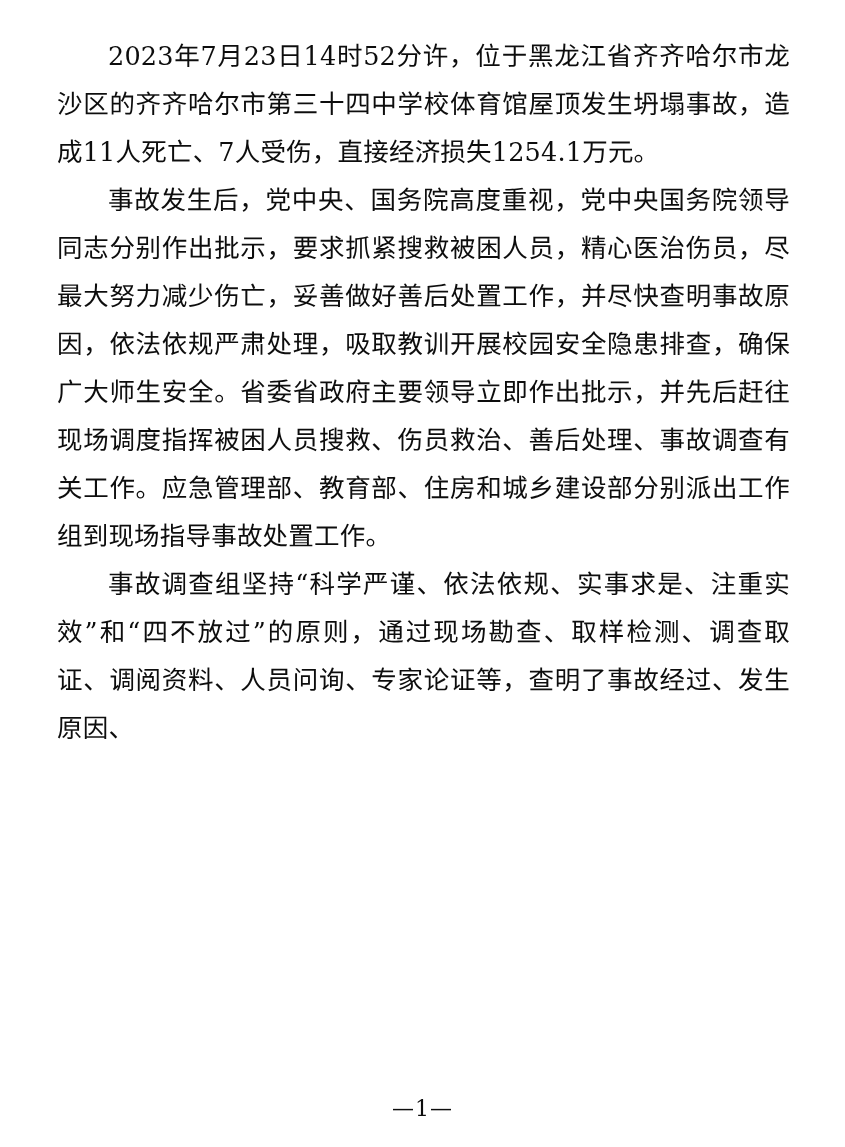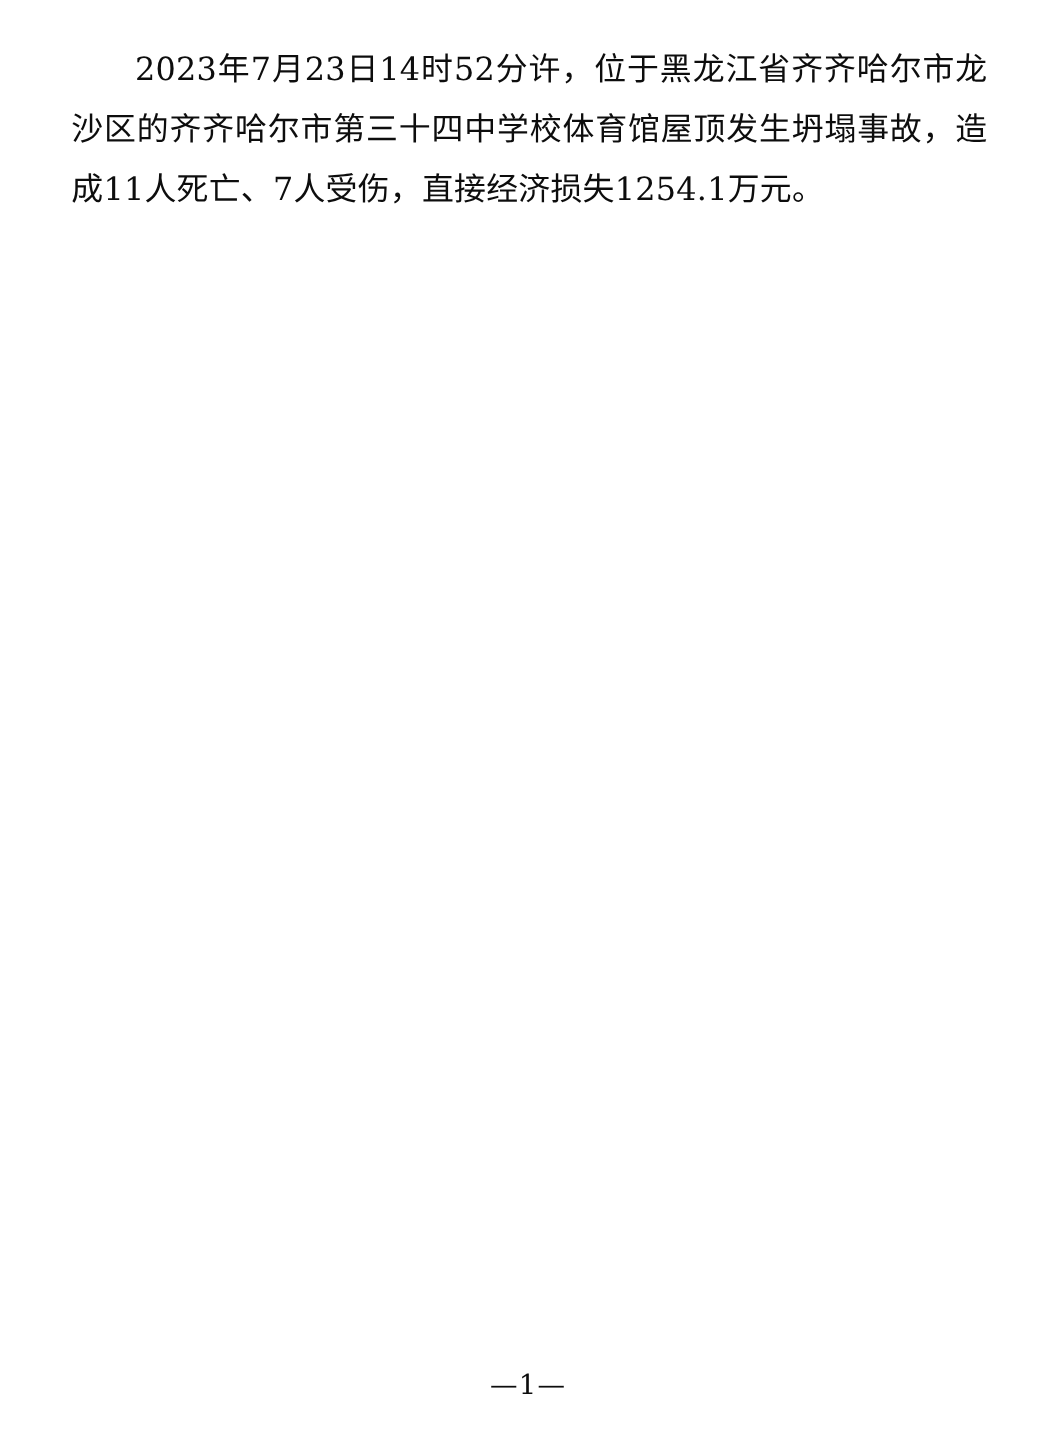--- a/index.html
+++ b/index.html
@@ -57,19 +57,21 @@
   }
 </style>
 </head>
 <body>
 
 <div class="page">
 
   <div class="doc-body">
     <p class="para">2023年7月23日14时52分许，位于黑龙江省齐齐哈尔市龙沙区的齐齐哈尔市第三十四中学校体育馆屋顶发生坍塌事故，造成11人死亡、7人受伤，直接经济损失1254.1万元。</p>
 
+    <p class="para">事故发生后，党中央、国务院高度重视，党中央国务院领导同志分别作出批示，要求抓紧搜救被困人员，精心医治伤员，尽最大努力减少伤亡，妥善做好善后处置工作，并尽快查明事故原因，依法依规严肃处理，吸取教训开展校园安全隐患排查，确保广大师生安全。省委省政府主要领导立即作出批示，并先后赶往现场调度指挥被困人员搜救、伤员救治、善后处理、事故调查有关工作。应急管理部、教育部、住房和城乡建设部分别派出工作组到现场指导事故处置工作。</p>
 
 
+    <p class="para">事故调查组坚持“科学严谨、依法依规、实事求是、注重实效”和“四不放过”的原则，通过现场勘查、取样检测、调查取证、调阅资料、人员问询、专家论证等，查明了事故经过、发生原因、</p>
   </div>
 
   <div class="footer">—1—</div>
 
 </div>
 
 </body></html>

